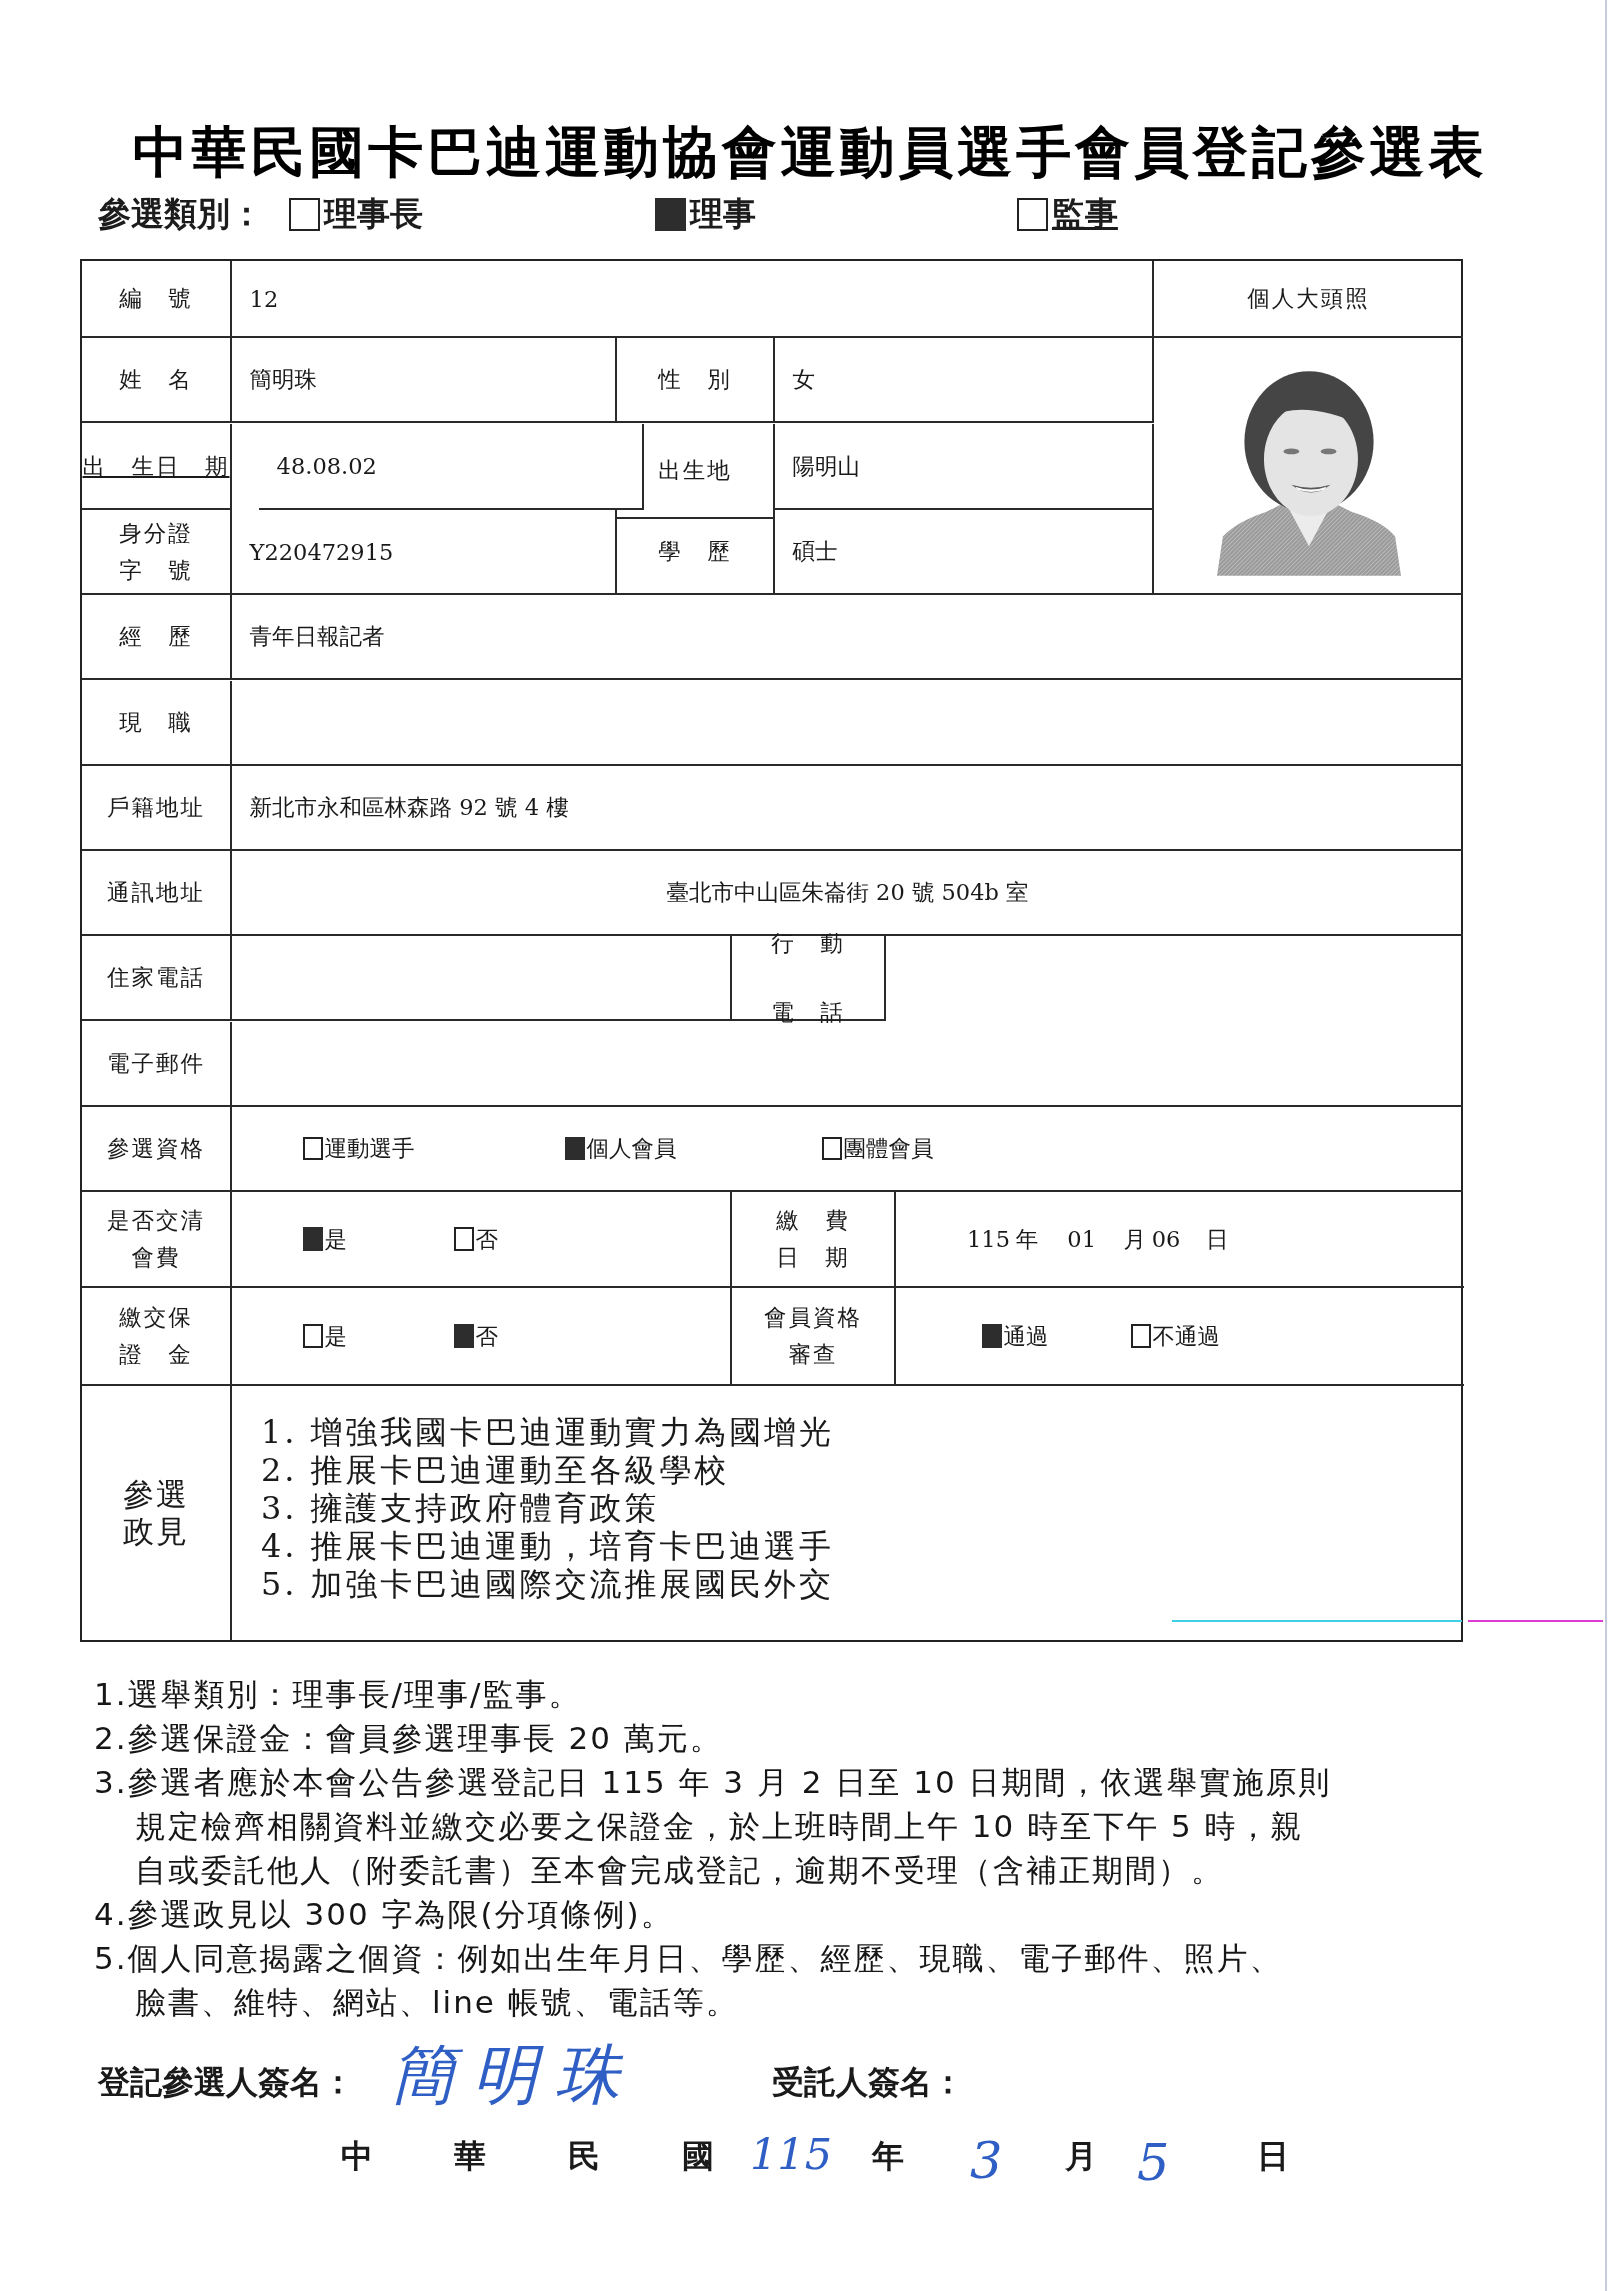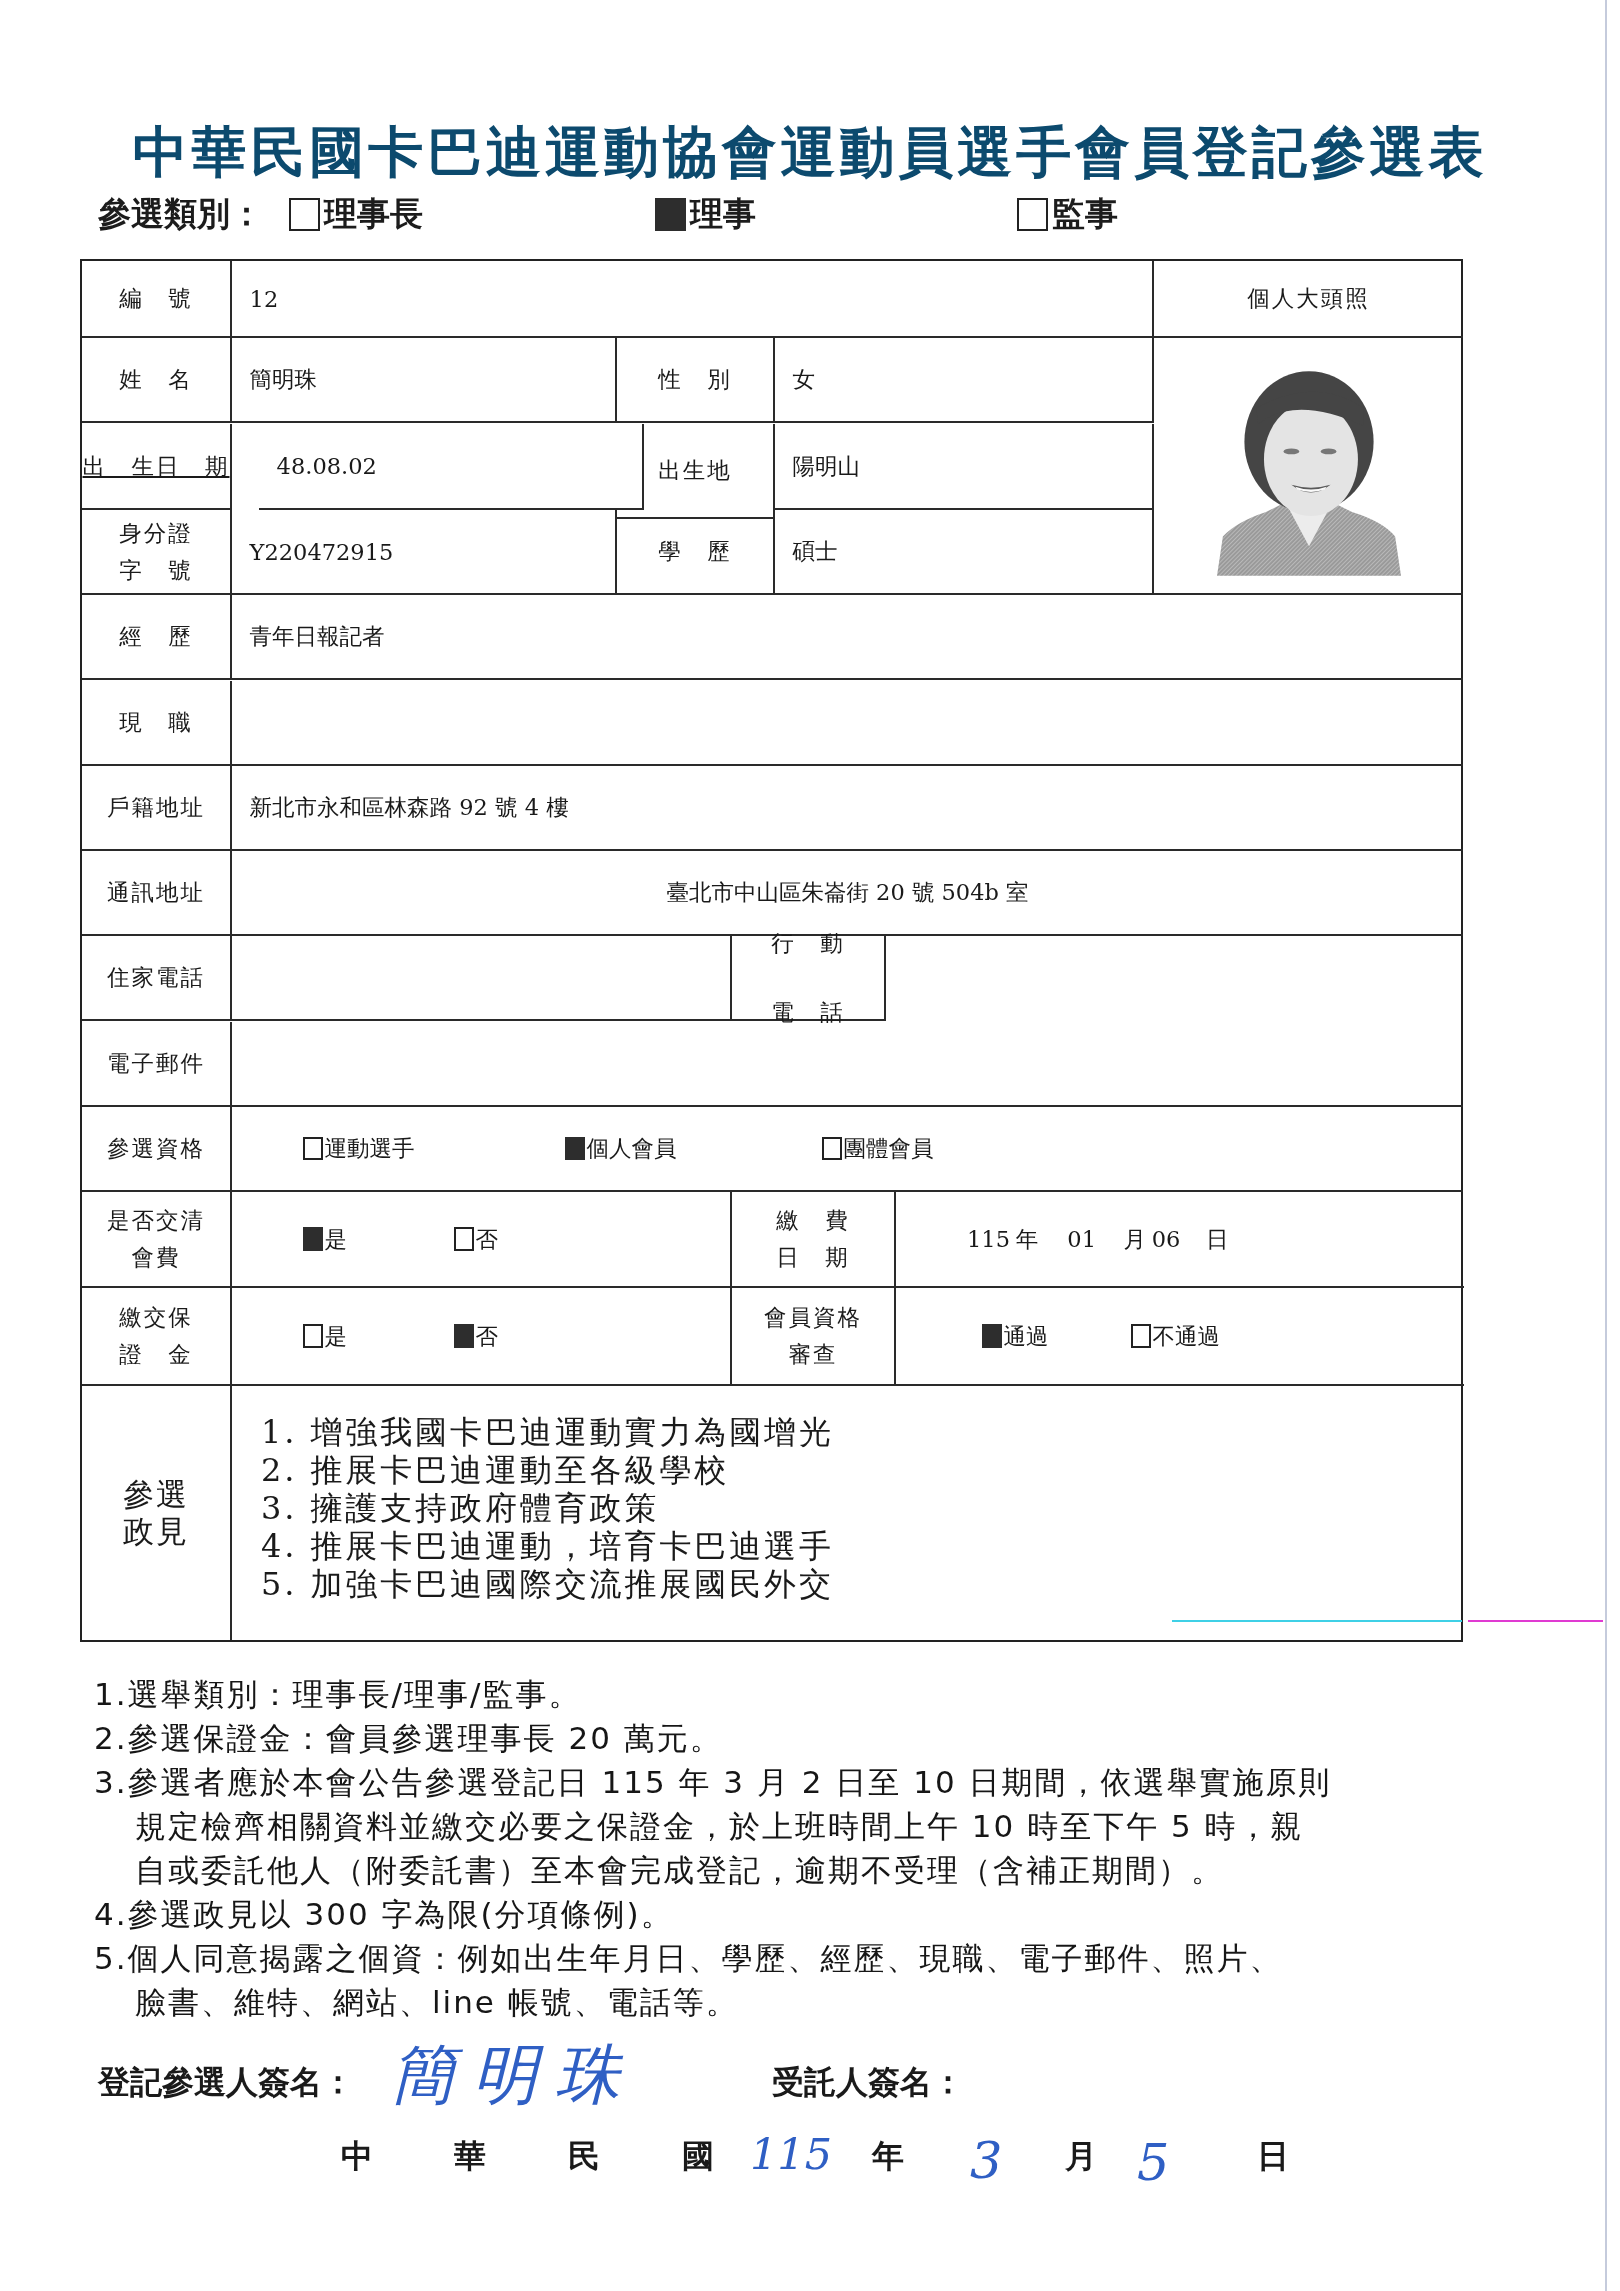--- a/index.html
+++ b/index.html
@@ -9,21 +9,21 @@
     color: #1a1a1a;
   }
   .scan-edge {
     position: absolute; left: 1605px; top: 0; width: 2px; height: 2292px;
     background: #c5cbdc;
   }
   .title {
     position: absolute; left: 0; top: 116px; width: 1620px; text-align: center;
     font-size: 55px; letter-spacing: 3.9px; font-weight: bold;
     font-family: "DejaVu Sans", "Liberation Sans", sans-serif;
-    color: #0c4a6e;
+    color: #000000;
   }
   .category-row {
     position: absolute; top: 192px; left: 98px; height: 49px;
     font-size: 33px; font-weight: bold;
     font-family: "DejaVu Sans", "Liberation Sans", sans-serif;
     color: #1c1c1c;
   }
   .category-row .lbl { position: absolute; left: 0; top: 0; white-space: nowrap; }
   .cat-opt { position: absolute; top: 0; white-space: nowrap; display: flex; align-items: center; }
   .box {
@@ -99,21 +99,21 @@
 <div class="category-row">
   <span class="lbl">參選類別：</span>
   <span class="cat-opt" style="left:191px;">
     <span class="box big"></span>
     <span>理事長</span>
   </span>
   <span class="cat-opt" style="left:557px;">
     <span class="box big checked"></span>
     <span>理事</span>
   </span>
-  <span class="cat-opt" style="left:919px;">
+  <span class="cat-opt" style="left:919px;text-decoration:underline;">
     <span class="box big"></span>
     <span>監事</span>
   </span>
 </div>
 
 <div class="form" style="height:1383px;">
 
   <div class="cell label" style="left:0;top:0;width:150px;height:77px;">編　號</div>
   <div class="cell value" style="left:150px;top:0;width:922px;height:77px;">12</div>
   <div class="cell label noright photo-label" style="left:1072px;top:0;width:309px;height:77px;">個人大頭照</div>

